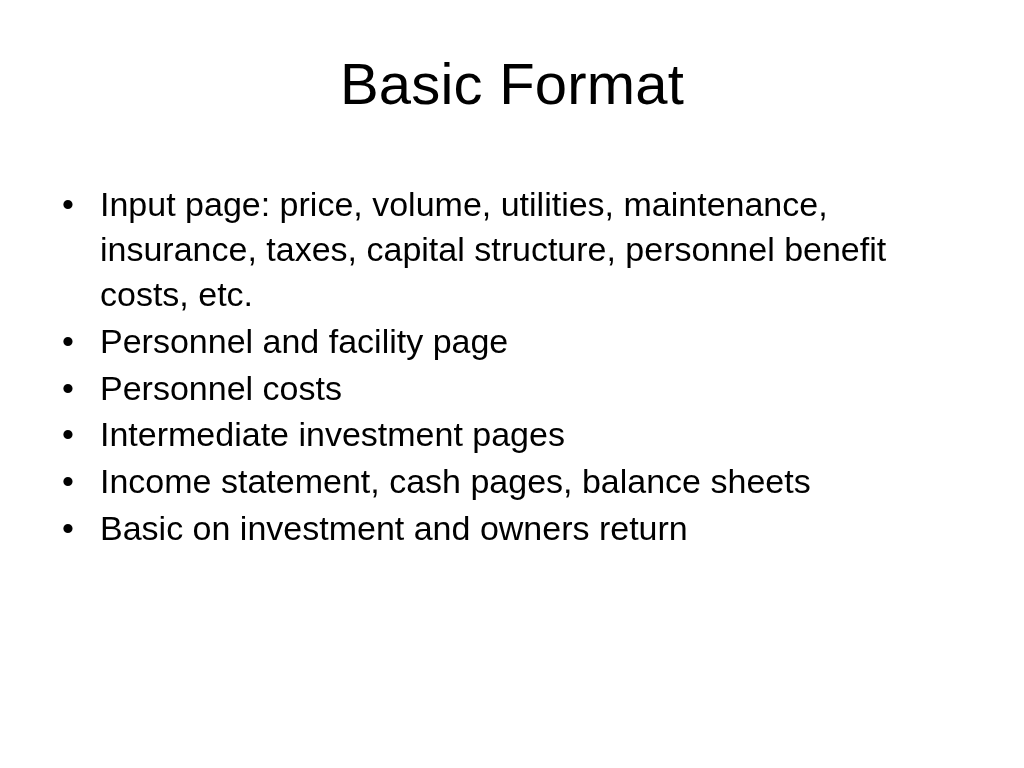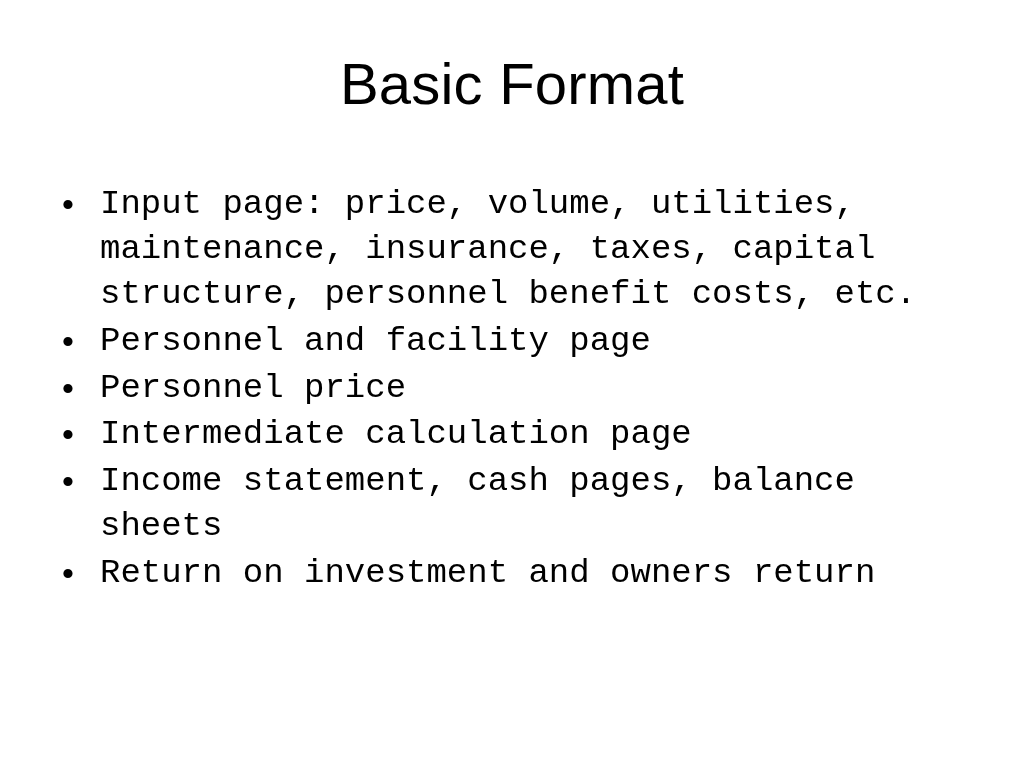--- a/index.html
+++ b/index.html
@@ -53,50 +53,49 @@
   .bullet-item .bullet-dot {
     position: absolute;
     left: 8px;
     top: 0;
     font-size: 34px;
     line-height: 1.32;
     color: #000000;
   }
   .bullet-text {
     display: block;
-    font-family: Liberation Mono, monospace;
   }
 </style>
 </head>
 <body>
 
 <div class="slide">
 
   <div class="slide-title">Basic Format</div>
 
   <ul class="bullet-list">
     <li class="bullet-item">
       <span class="bullet-dot">•</span>
       <span class="bullet-text">Input page: price, volume, utilities, maintenance, insurance, taxes, capital structure, personnel benefit costs, etc.</span>
     </li>
     <li class="bullet-item">
       <span class="bullet-dot">•</span>
       <span class="bullet-text">Personnel and facility page</span>
     </li>
     <li class="bullet-item">
       <span class="bullet-dot">•</span>
-      <span class="bullet-text">Personnel price</span>
+      <span class="bullet-text">Personnel costs</span>
     </li>
     <li class="bullet-item">
       <span class="bullet-dot">•</span>
-      <span class="bullet-text">Intermediate calculation page</span>
+      <span class="bullet-text">Intermediate investment pages</span>
     </li>
     <li class="bullet-item">
       <span class="bullet-dot">•</span>
       <span class="bullet-text">Income statement, cash pages, balance sheets</span>
     </li>
     <li class="bullet-item">
       <span class="bullet-dot">•</span>
-      <span class="bullet-text">Return on investment and owners return</span>
+      <span class="bullet-text">Basic on investment and owners return</span>
     </li>
   </ul>
 
 </div>
 
 </body></html>

